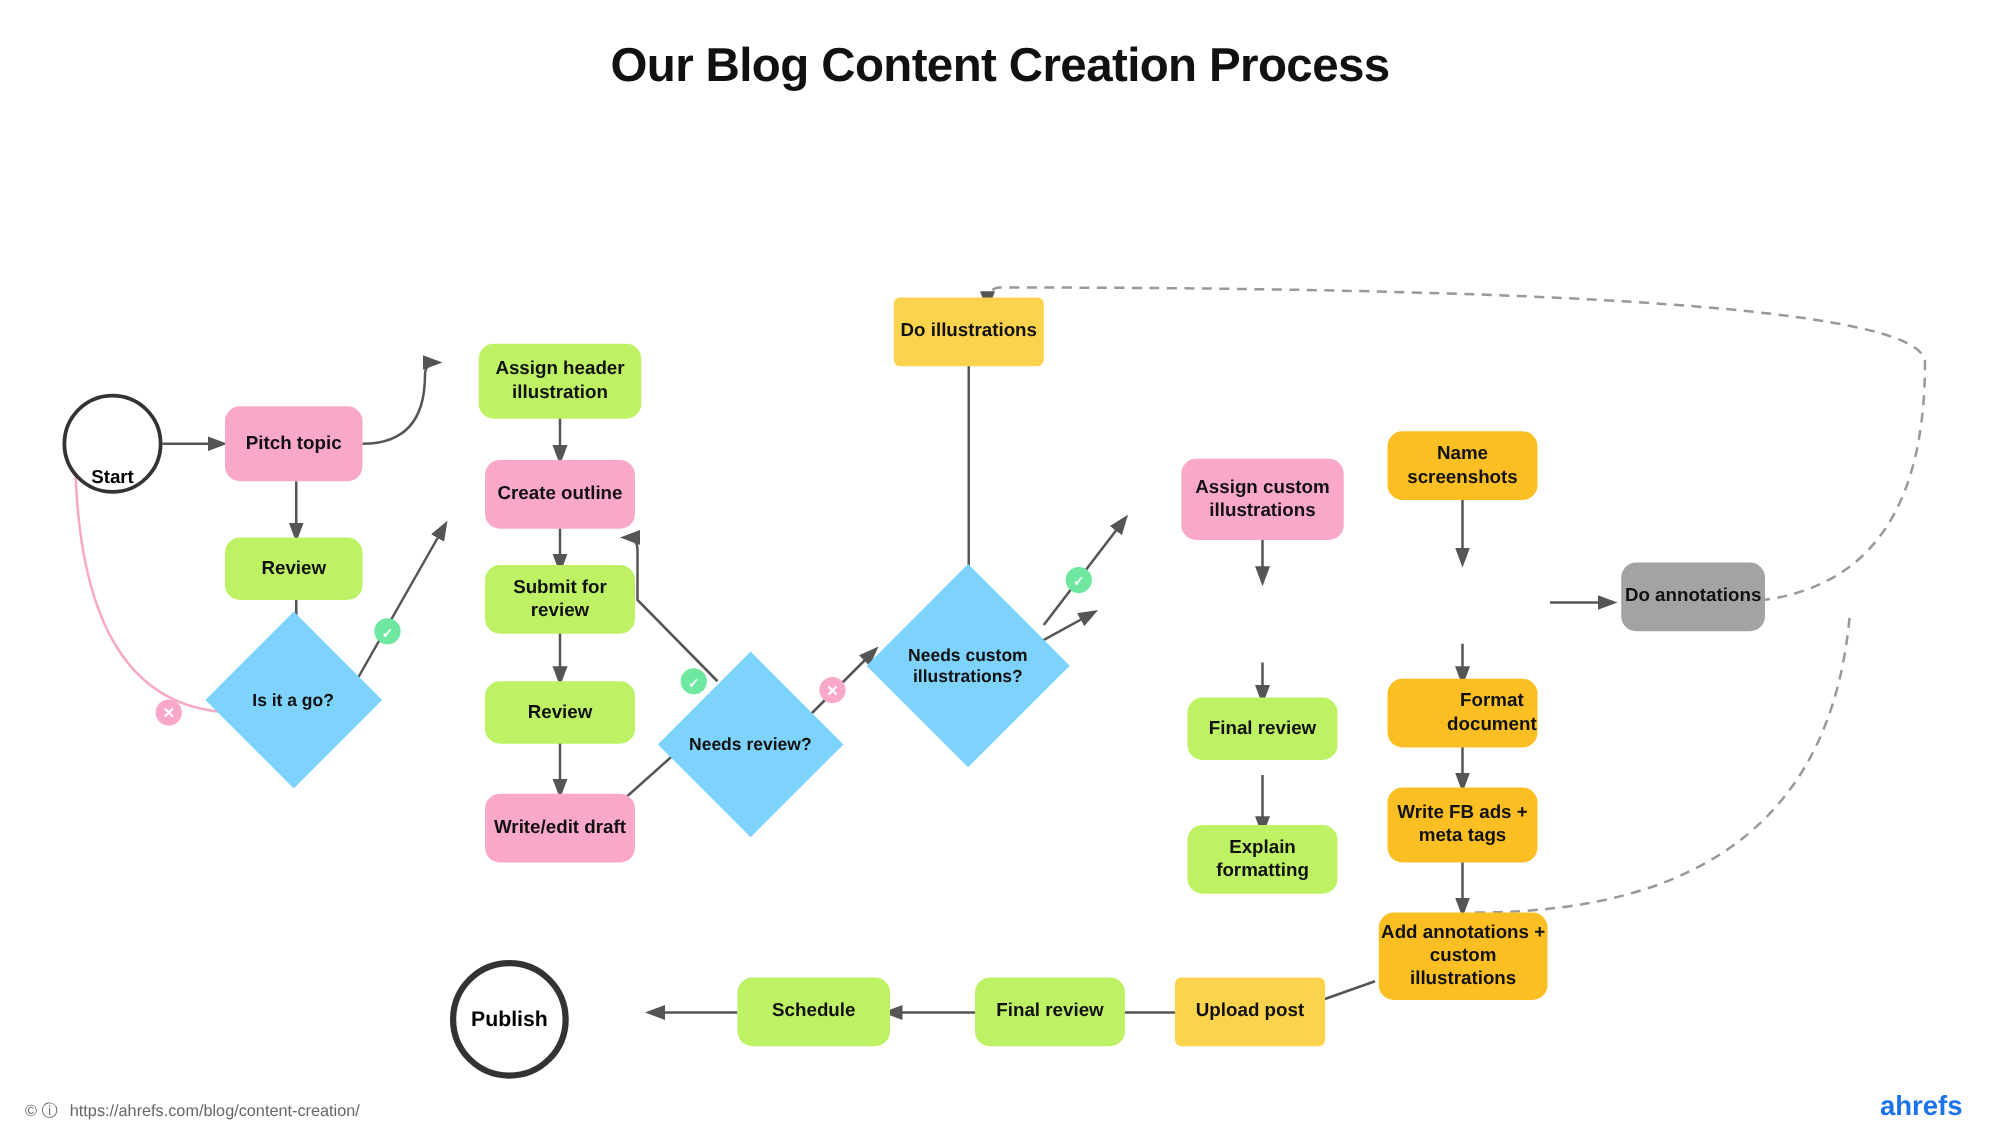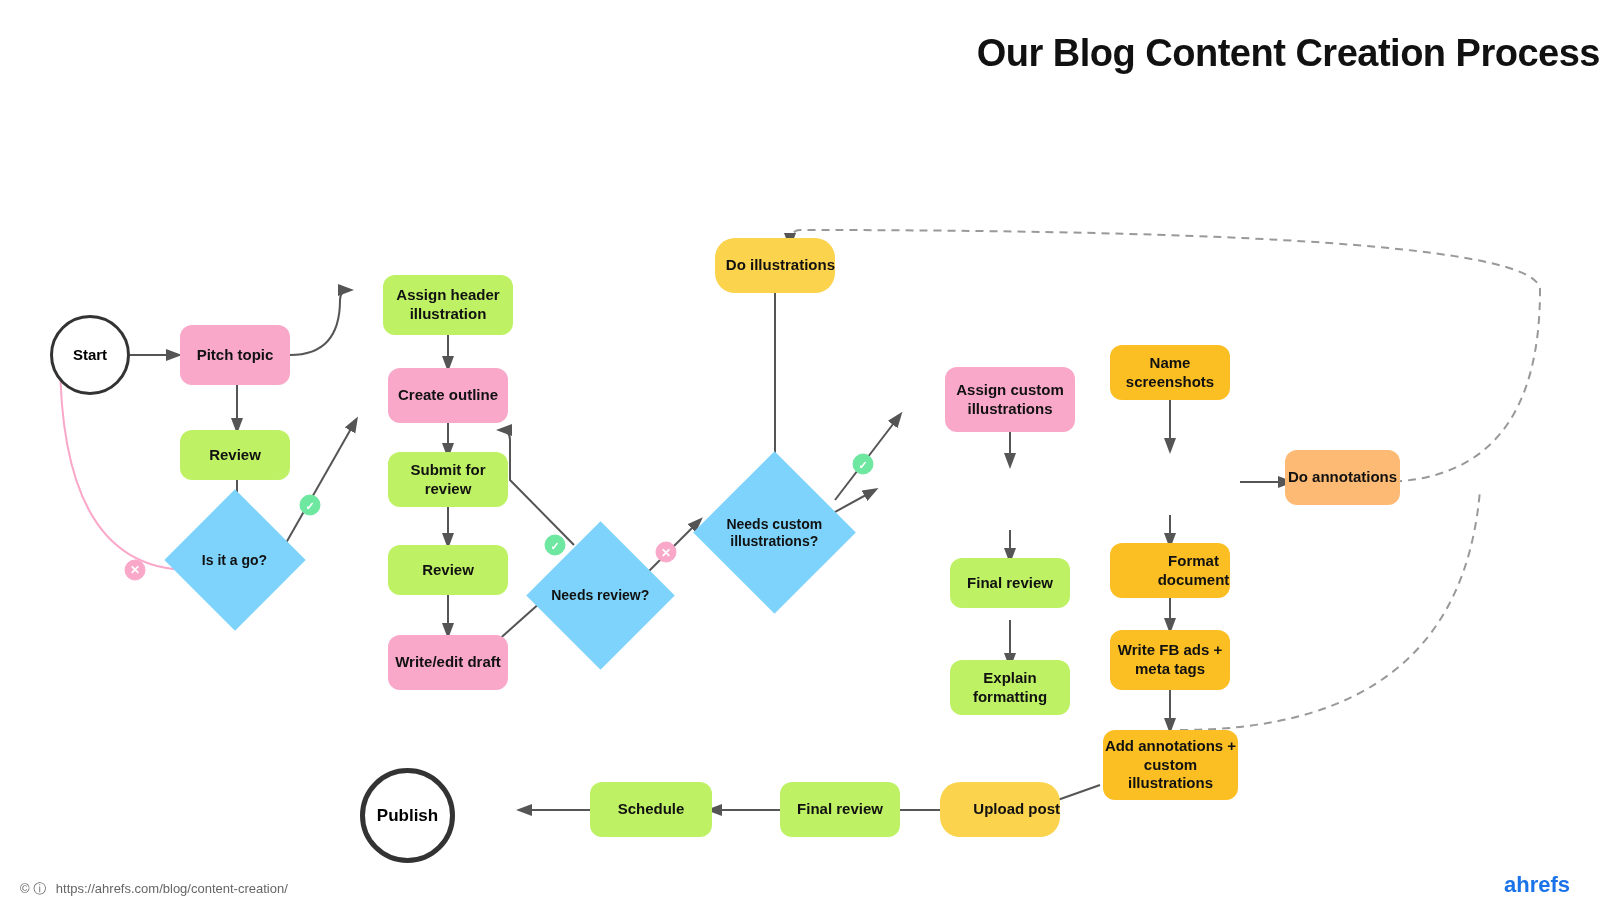--- a/index.html
+++ b/index.html
@@ -5,21 +5,21 @@
     * { box-sizing: border-box; margin: 0; padding: 0; }
     body {
       background: #fff;
       font-family: 'Segoe UI', Arial, sans-serif;
       width: 1600px;
       height: 912px;
       overflow: hidden;
       position: relative;
     }
     .page-title {
-      text-align: right;
+      text-align: center;
       font-size: 38px;
       font-weight: 800;
       padding-top: 32px;
       color: #111;
       letter-spacing: -0.5px;
     }
     .diagram {
       position: absolute;
       top: 90px;
       left: 0;
@@ -34,20 +34,21 @@
       justify-content: center;
       text-align: center;
       font-size: 15px;
       font-weight: 600;
       line-height: 1.25;
     }
     .node-circle {
       border-radius: 50%;
       border: 3px solid #333;
       background: #fff;
+      align-items: flex-end;
     }
     .node-circle-thick {
       border-radius: 50%;
       border: 5px solid #333;
       background: #fff;
     }
     .node-pink {
       background: #f9a8c9;
       border-radius: 12px;
       color: #111;
@@ -63,33 +64,33 @@
       color: #111;
     }
     .node-blue .label {
       transform: rotate(-45deg);
       font-size: 14px;
       font-weight: 700;
       line-height: 1.2;
     }
     .node-yellow {
       background: #fcd34d;
-      border-radius: 20px;
-      color: #111;
-      justify-content: flex-end;
+      border-radius: 5px;
+      color: #111;
     }
     .node-orange {
       background: #fbbf24;
       border-radius: 12px;
       color: #111;
     }
     .node-purple {
-      background: #fdba74;
+      background: #a3a3a3;
       border-radius: 12px;
       color: #111;
+      margin-left: 12px;
     }
     
     .arrows-svg {
       position: absolute;
       top: 0; left: 0;
       width: 1600px;
       height: 820px;
       pointer-events: none;
     }
     .footer-left {

